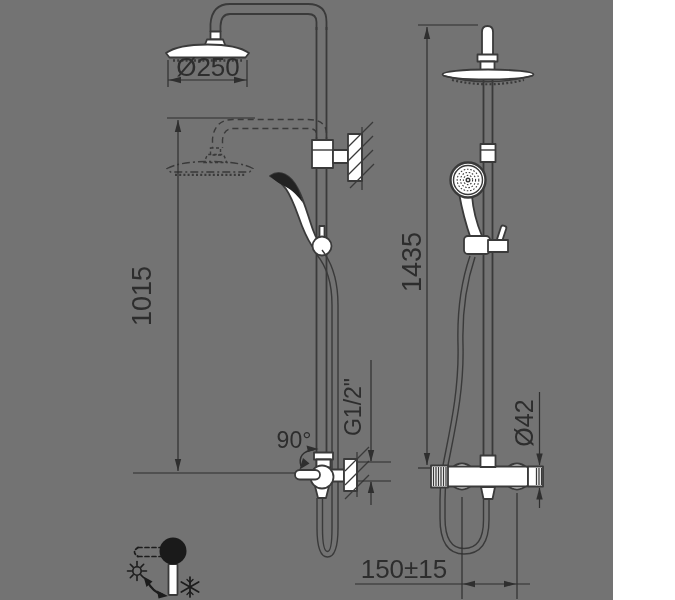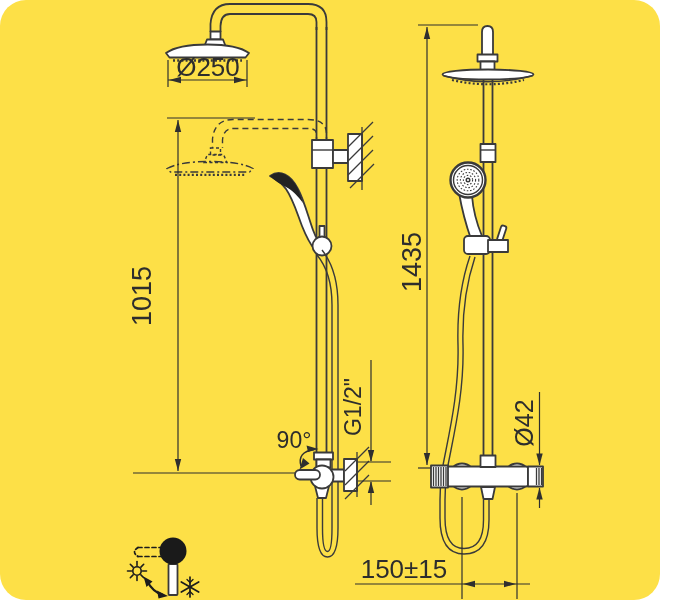--- a/index.html
+++ b/index.html
@@ -1,16 +1,16 @@
 <!DOCTYPE html>
 <html><head>
 <meta charset="utf-8">
 <style>
   html,body{margin:0;padding:0;background:#ffffff;}
-  #stage{position:relative;width:660px;height:600px;background:#fde047;overflow:hidden;border-radius:26px;}
+  #stage{position:relative;width:613px;height:600px;background:#737373;overflow:hidden;}
   svg text{font-family:"Liberation Sans","DejaVu Sans",sans-serif;fill:#2d2d2d;}
   .part{fill:#ffffff;stroke:#3a3a3a;stroke-width:1.8;stroke-linejoin:round;}
   .ln{fill:none;stroke:#3a3a3a;stroke-width:1.8;stroke-linecap:butt;}
   .thin{stroke-width:1.4;}
   .dashed{stroke-dasharray:6,4;}
   .dashdot{stroke-dasharray:8,3,2,3;}
   .dots{fill:none;stroke:#3a3a3a;stroke-width:2.5;stroke-dasharray:2,2.2;}
   .dim{fill:none;stroke:#2f2f2f;stroke-width:1.2;}
   .arr{fill:#2f2f2f;stroke:none;}
   .hatch{fill:none;stroke:#3a3a3a;stroke-width:1.3;}

